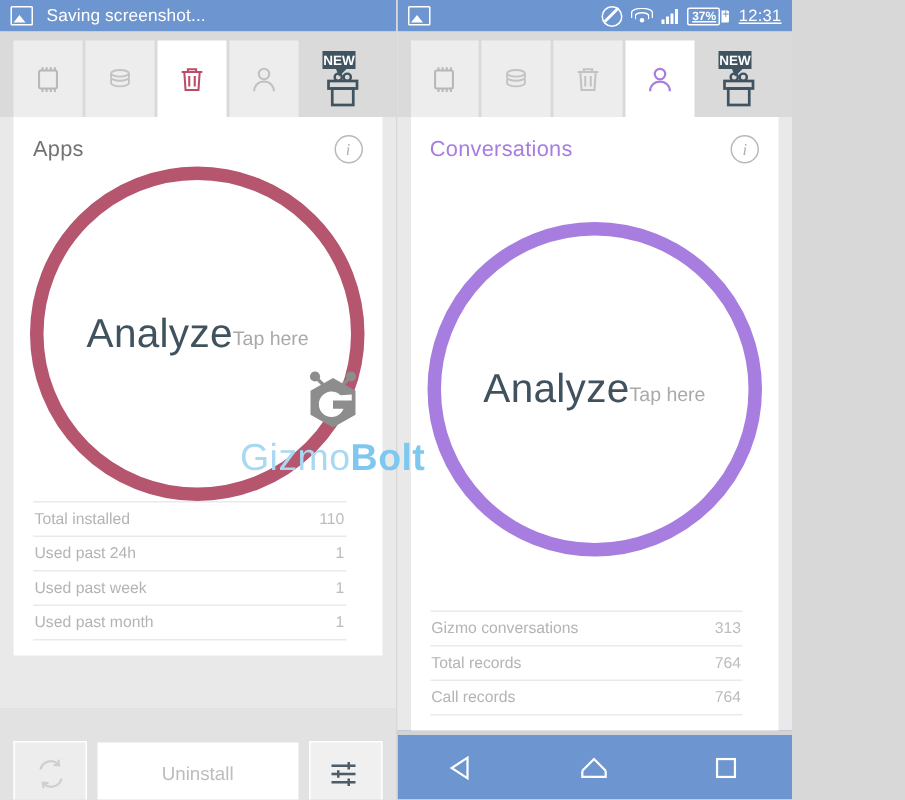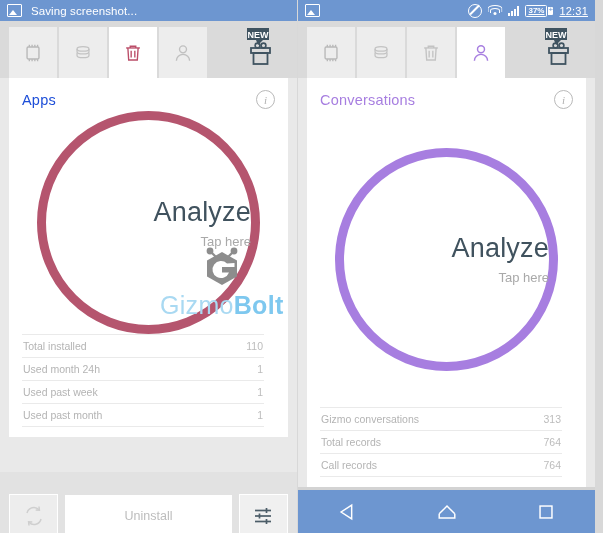--- a/index.html
+++ b/index.html
@@ -2,21 +2,21 @@
 <html><head>
 <meta charset="utf-8">
 <style>
   html,body{margin:0;padding:0;}
   body{
     width:603px;height:533px;
     background:#d8d8d8;
     font-family:"Liberation Sans", sans-serif;
     overflow:hidden;
   }
-  .stage{position:relative;width:603px;height:533px;display:flex;gap:1px;}
+  .stage{position:relative;width:528px;height:533px;display:flex;gap:1px;}
   .panel{position:relative;width:297px;height:533px;background:#e9e9e9;display:flex;flex-direction:column;overflow:hidden;}
 
   
   .statusbar{height:21px;background:#6d96d0;display:flex;align-items:center;padding:0 7px;color:#fff;flex:0 0 auto;}
   .sb-left{display:flex;align-items:center;gap:9px;flex:1;}
   .sb-title{font-size:11.5px;color:#ffffff;letter-spacing:.1px;}
   .sb-right{display:flex;align-items:center;gap:6px;text-decoration:underline;}
   .sb-time{font-size:11px;color:#fff;letter-spacing:.2px;text-align:center;}
   .ic-image{width:13px;height:11px;border:1.4px solid #fff;border-radius:1px;position:relative;display:inline-block;}
   .ic-image:after{content:"";position:absolute;left:1px;bottom:1px;width:0;height:0;border-left:4px solid transparent;border-right:4px solid transparent;border-bottom:5px solid #fff;}
@@ -36,33 +36,33 @@
   .ic-batt{display:inline-flex;align-items:center;}
   .ic-batt .body{border:1.4px solid #fff;border-radius:1.5px;padding:0 2px;font-size:8px;line-height:10px;font-weight:bold;color:#fff;}
   .ic-batt .cap{width:5px;height:8px;background:#fff;border-radius:0 1px 1px 0;margin-left:1px;position:relative;}
   .ic-batt .cap:after{content:"+";position:absolute;left:0;top:-2px;font-size:8px;color:#6d96d0;line-height:9px;}
 
   
   .tabbar{height:51px;background:#dadada;display:flex;align-items:stretch;padding:6px 9px 0 9px;gap:2px;flex:0 0 auto;}
   .tab{width:48px;background:#ededed;display:flex;align-items:center;justify-content:center;cursor:pointer;}
   .tab.active{background:#ffffff;}
   .tabspacer{flex:1;}
-  .giftwrap{width:54px;display:flex;align-items:flex-start;justify-content:center;}
+  .giftwrap{width:54px;display:flex;align-items:center;justify-content:center;}
 
   svg{display:block;}
 
   
   .cardwrap{flex:1;padding:0 9px;background:#e9e9e9;display:flex;flex-direction:column;}
   .card{background:#fff;flex:1;display:flex;flex-direction:column;position:relative;}
   .cardhead{display:flex;align-items:center;justify-content:space-between;padding:12px 13px 2px 13px;}
   .cardtitle{font-size:14.5px;letter-spacing:.2px;}
   .info-icon{width:17px;height:17px;border:1.3px solid #b9b9b9;border-radius:50%;color:#b0b0b0;font-size:11px;font-family:"Liberation Serif",serif;display:flex;align-items:center;justify-content:center;font-style:italic;}
 
   .dialwrap{flex:1;display:flex;align-items:center;justify-content:center;position:relative;}
-  .dial{width:205px;height:205px;border-radius:50%;display:flex;flex-direction:column;align-items:flex-end;justify-content:center;}
+  .dial{width:205px;height:205px;border-radius:50%;display:flex;align-items:center;justify-content:center;}
   .dial .big{font-size:27px;color:#40525e;letter-spacing:.2px;}
   .dial .small{font-size:13px;color:#a9a9a9;margin-top:6px;}
 
   .stats{padding:0 24px 10px 13px;}
   .statrow{display:flex;justify-content:space-between;align-items:center;border-bottom:1px solid #eaeaea;padding:5px 1px 5px 1px;font-size:10.5px;color:#b4b4b4;}
   .statrow:first-child{border-top:1px solid #eaeaea;}
   .statval{color:#bcbcbc;}
 
   
   .actionbar{height:55px;background:#e2e2e2;display:flex;align-items:center;gap:7px;padding:16px 9px;flex:0 0 auto;margin-top:35px;}
@@ -139,38 +139,38 @@
           <circle cx="20.5" cy="18.5" r="2.4" fill="none" stroke="#3f5360" stroke-width="1.6"></circle>
           <rect x="8" y="21" width="19" height="5" fill="none" stroke="#3f5360" stroke-width="1.8"></rect>
           <rect x="10.5" y="26" width="14" height="11" fill="none" stroke="#3f5360" stroke-width="1.8"></rect>
         </svg>
       </div>
     </div>
 
     <div class="cardwrap">
       <div class="card">
         <div class="cardhead">
-          <div class="cardtitle" style="color:#1d4ed8">Apps</div>
+          <div class="cardtitle" style="color:#737373">Apps</div>
           <div class="info-icon">i</div>
         </div>
 
         <div class="dialwrap">
           <div class="dial" style="border:9px solid #b5556e">
             <div class="big">Analyze</div>
             <div class="small">Tap here</div>
           </div>
         </div>
 
         <div class="stats">
           <div class="statrow">
             <span>Total installed</span>
             <span class="statval">110</span>
           </div>
           <div class="statrow">
-            <span>Used month 24h</span>
+            <span>Used past 24h</span>
             <span class="statval">1</span>
           </div>
           <div class="statrow">
             <span>Used past week</span>
             <span class="statval">1</span>
           </div>
           <div class="statrow">
             <span>Used past month</span>
             <span class="statval">1</span>
           </div>

